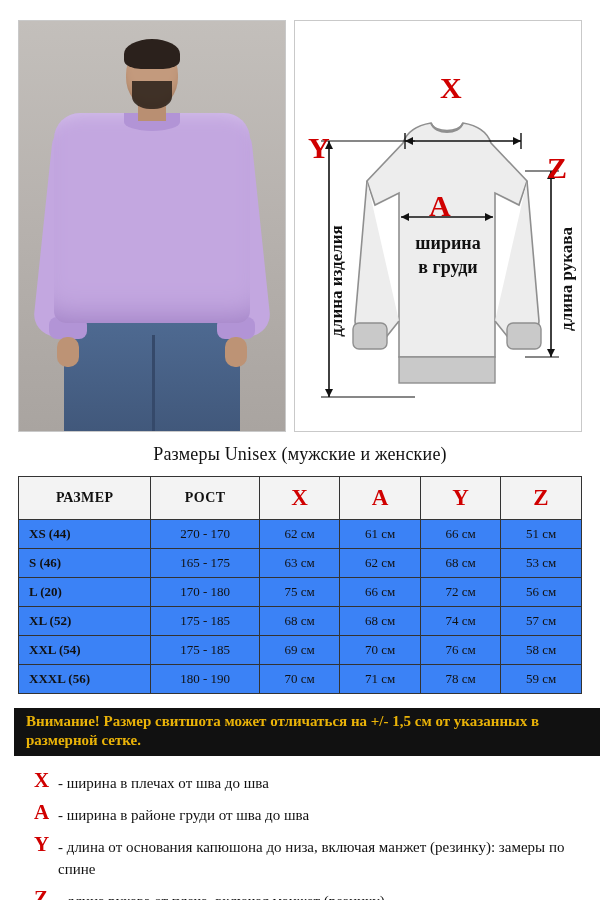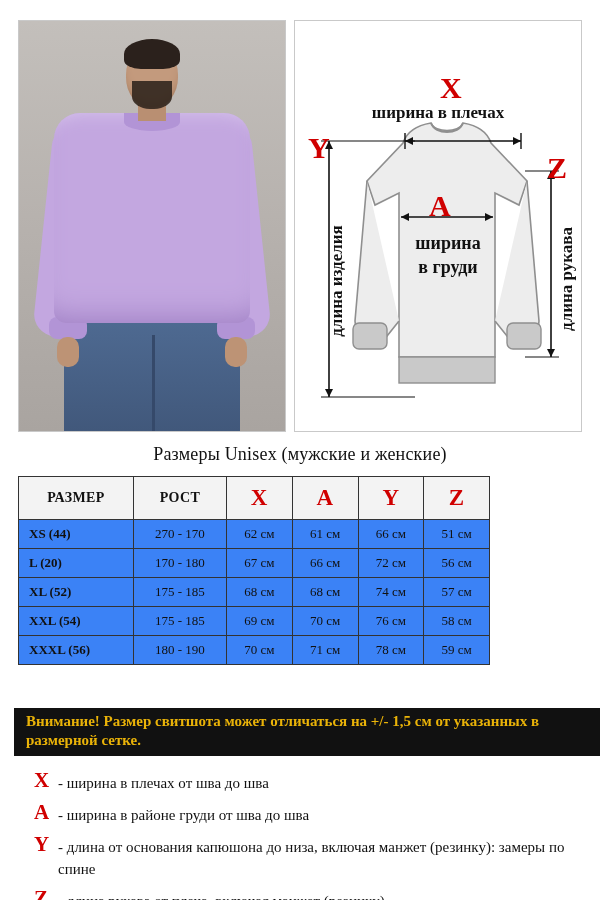--- a/index.html
+++ b/index.html
@@ -173,21 +173,21 @@
     width: 600px;
     text-align: center;
     font-size: 18px;
     font-weight: normal;
     letter-spacing: .2px;
   }
   table.size-table {
     position: absolute;
     left: 18px;
     top: 476px;
-    width: 472px;
+    width: 564px;
     border-collapse: collapse;
     background: #f3f3f3;
     font-size: 13px;
   }
   table.size-table th, table.size-table td {
     border: 1px solid #333333;
     text-align: center;
     padding: 0;
     height: 22px;
   }
@@ -311,21 +311,20 @@
         <line x1="26" y1="376" x2="120" y2="376" stroke="#111" stroke-width="1.2"></line>
 
         <line x1="256" y1="150" x2="256" y2="336" stroke="#111" stroke-width="1.6"></line>
         <polygon points="256,150 252,158 260,158" fill="#111"></polygon>
         <polygon points="256,336 252,328 260,328" fill="#111"></polygon>
         <line x1="230" y1="150" x2="264" y2="150" stroke="#111" stroke-width="1.2"></line>
         <line x1="230" y1="336" x2="264" y2="336" stroke="#111" stroke-width="1.2"></line>
       </svg>
 
       <div style="position:absolute;left:145px;top:50px;color:#d00000;font-size:30px;font-weight:bold;">X</div>
-      <div style="position:absolute;left:18px;top:82px;width:250px;text-align:center;font-size:17px;font-weight:bold;">ширина в плечах</div>
 
       <div style="position:absolute;left:13px;top:110px;color:#d00000;font-size:30px;font-weight:bold;">Y</div>
       <div style="position:absolute;left:-48px;top:250px;width:180px;text-align:center;font-size:17px;font-weight:bold;transform:rotate(-90deg);">длина изделия</div>
 
       <div style="position:absolute;left:252px;top:130px;color:#d00000;font-size:30px;font-weight:bold;">Z</div>
       <div style="position:absolute;left:182px;top:248px;width:180px;text-align:center;font-size:17px;font-weight:bold;transform:rotate(-90deg);">длина рукава</div>
 
       <div style="position:absolute;left:134px;top:168px;color:#d00000;font-size:30px;font-weight:bold;">A</div>
       <div style="position:absolute;left:98px;top:212px;width:110px;text-align:center;font-size:18px;font-weight:bold;">ширина</div>
       <div style="position:absolute;left:98px;top:236px;width:110px;text-align:center;font-size:18px;font-weight:bold;">в груди</div>
@@ -348,23 +347,31 @@
     <tbody>
       <tr>
         <td class="sizecol">XS (44)</td>
         <td>270 - 170</td>
         <td>62 см</td>
         <td>61 см</td>
         <td>66 см</td>
         <td>51 см</td>
       </tr>
       <tr>
+        <td class="sizecol">S (46)</td>
+        <td>165 - 175</td>
+        <td>63 см</td>
+        <td>62 см</td>
+        <td>68 см</td>
+        <td>53 см</td>
+      </tr>
+      <tr>
         <td class="sizecol">L (20)</td>
         <td>170 - 180</td>
-        <td>67 см</td>
+        <td>75 см</td>
         <td>66 см</td>
         <td>72 см</td>
         <td>56 см</td>
       </tr>
       <tr>
         <td class="sizecol">XL (52)</td>
         <td>175 - 185</td>
         <td>68 см</td>
         <td>68 см</td>
         <td>74 см</td>

